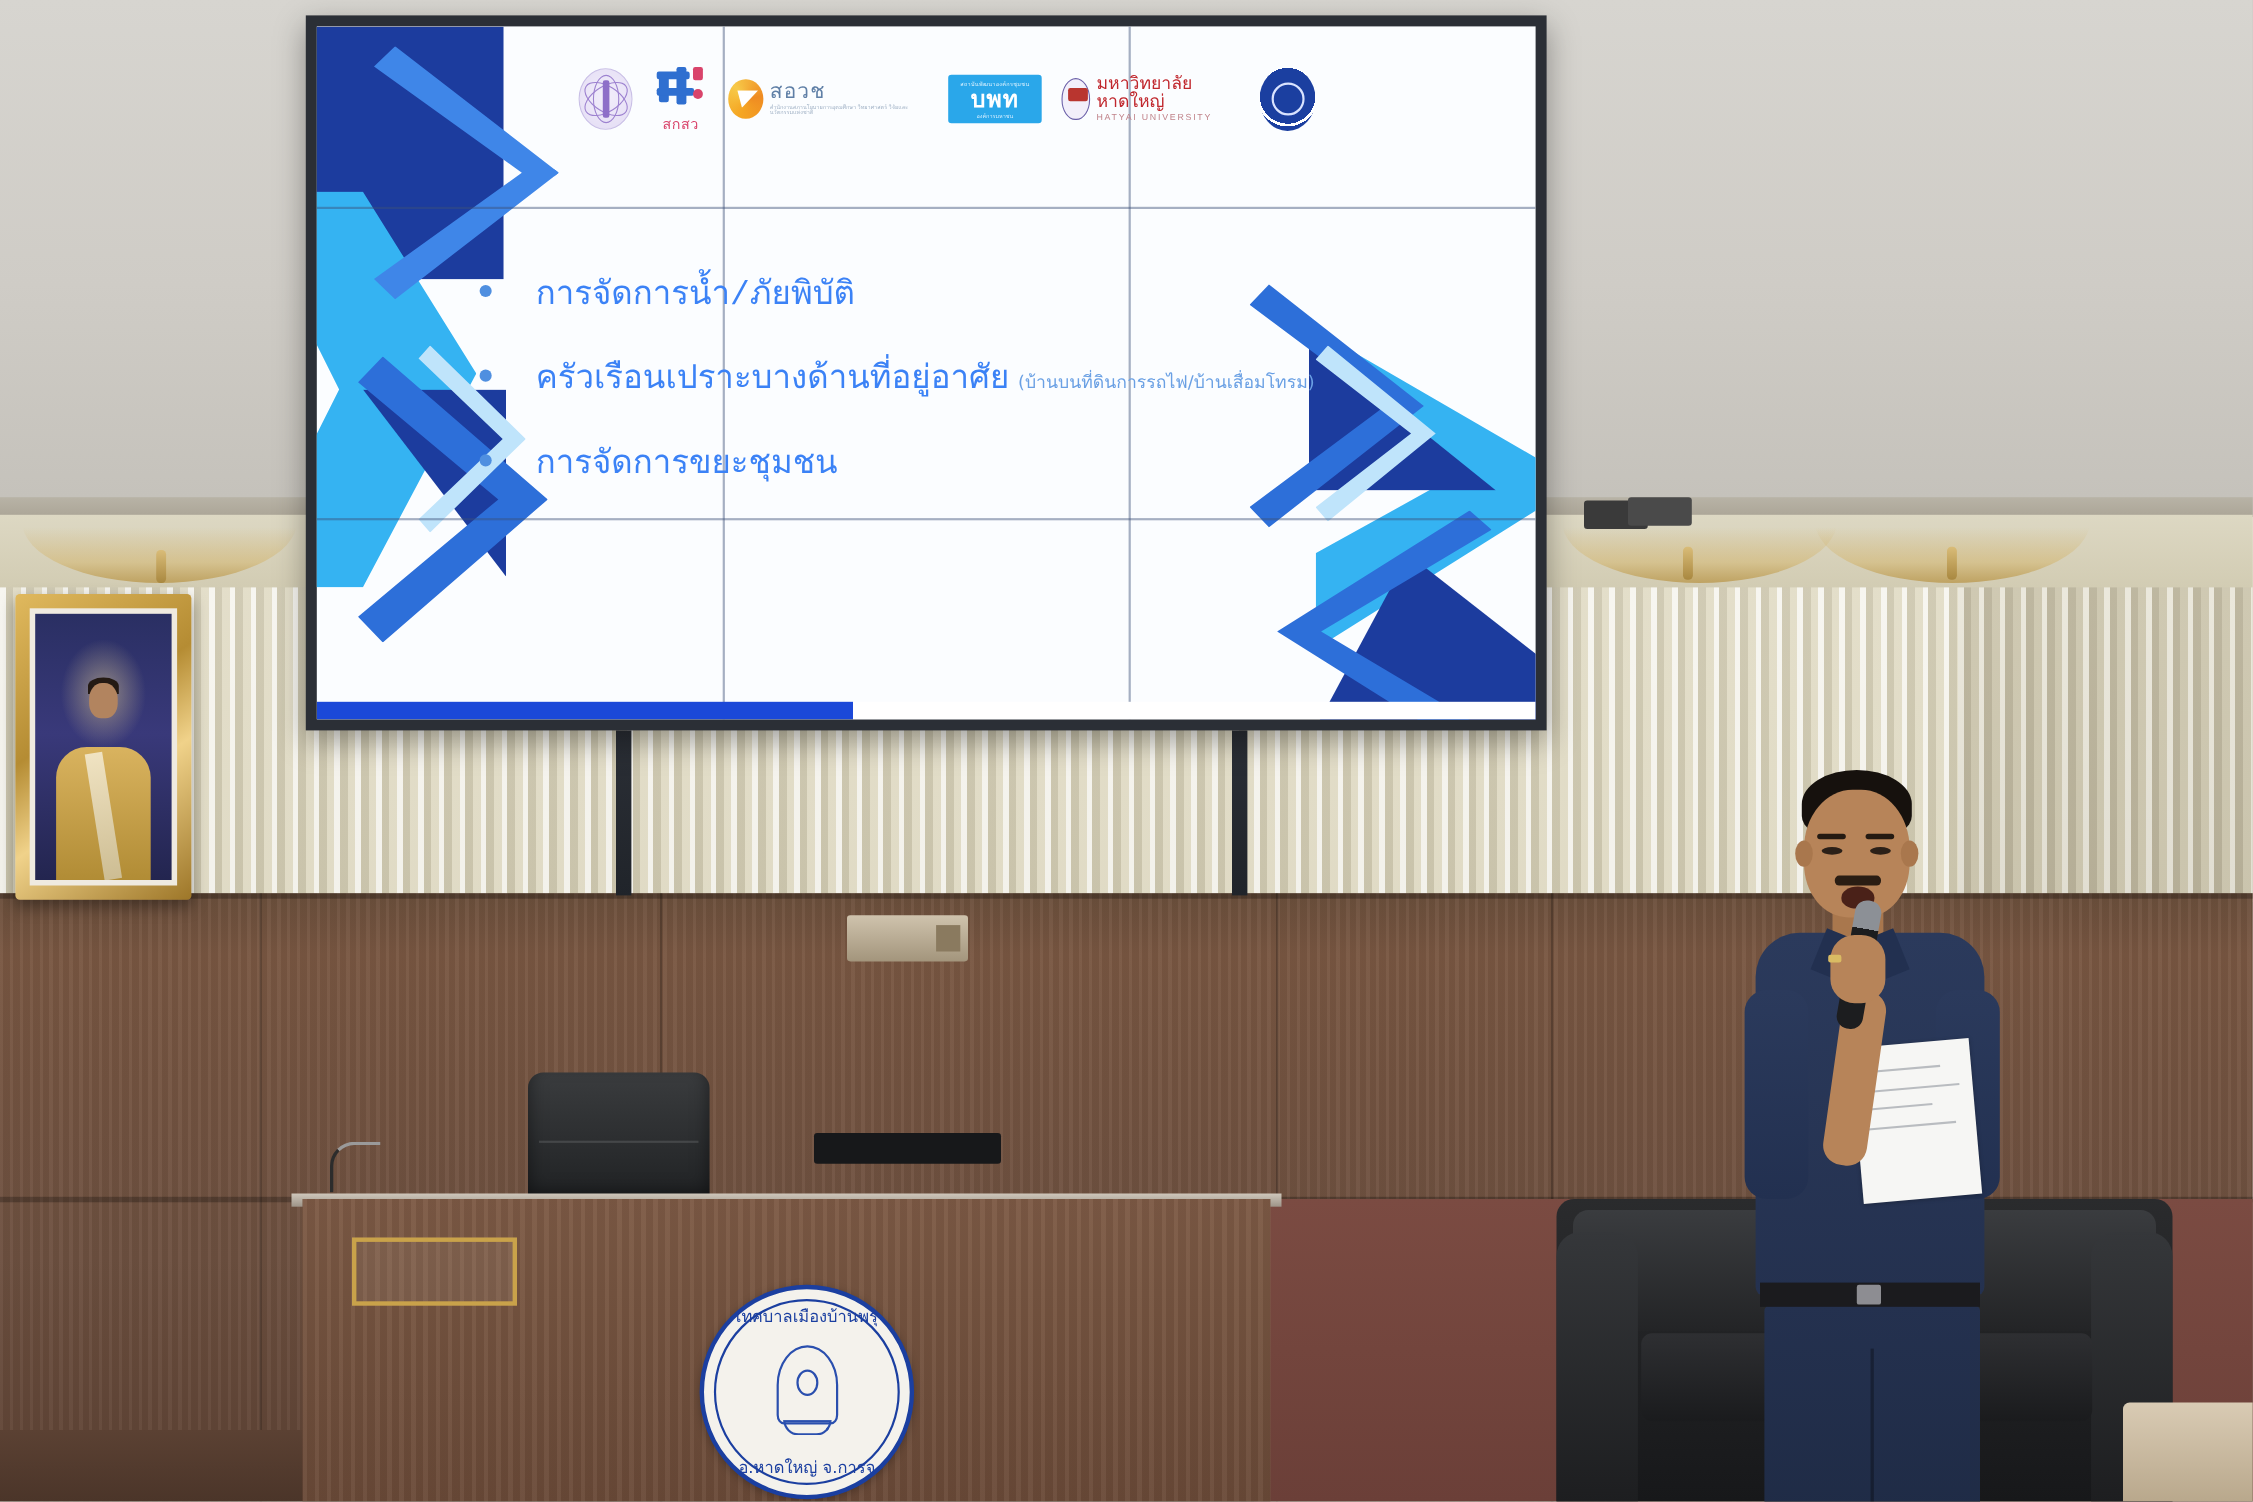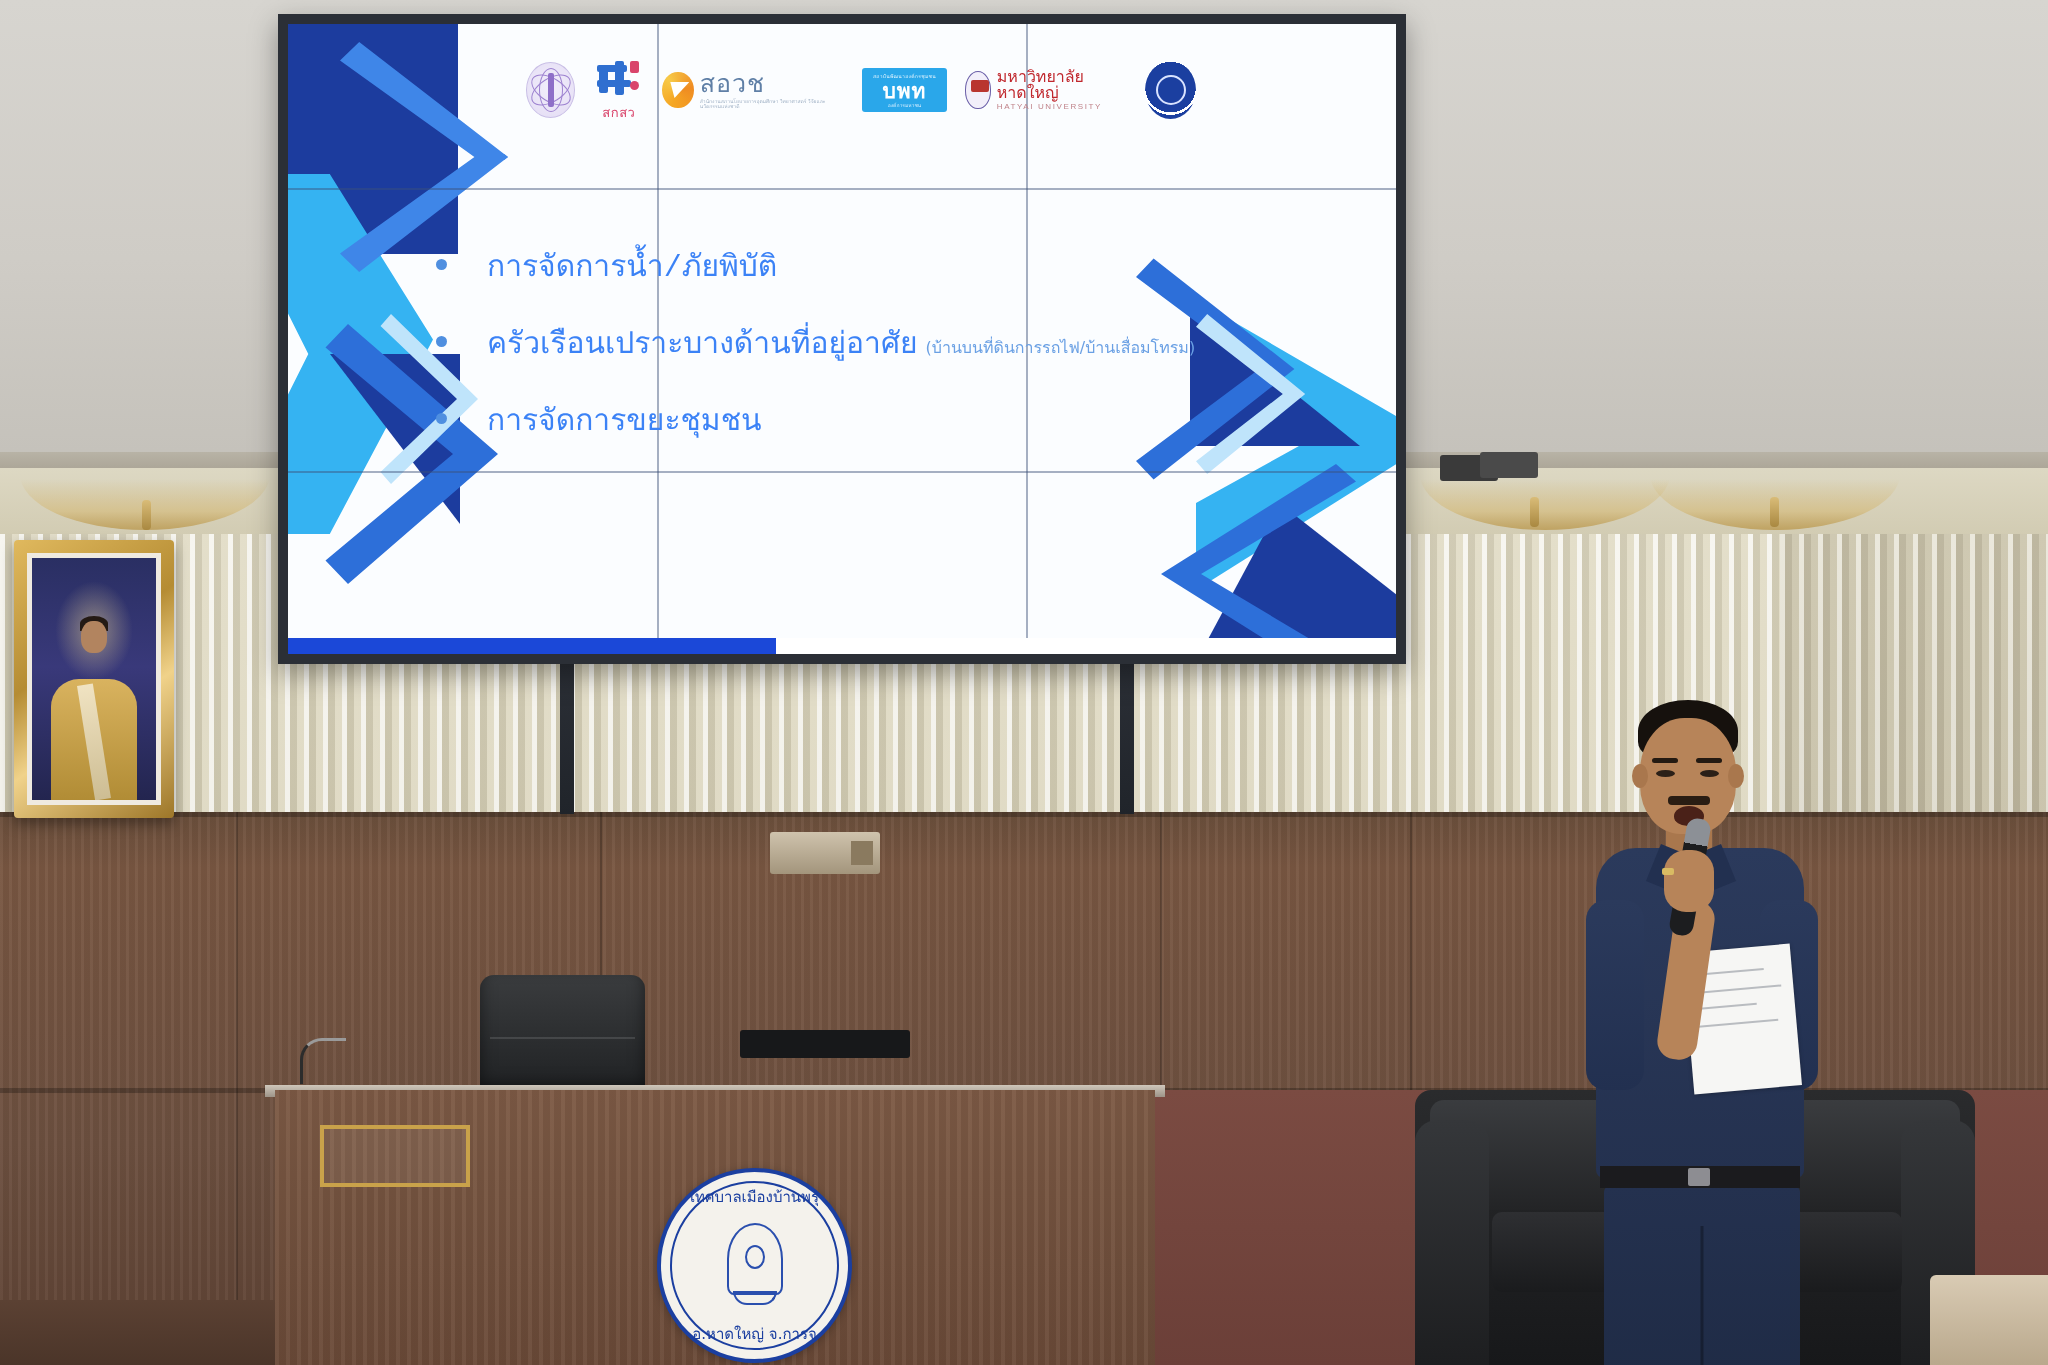--- a/index.html
+++ b/index.html
@@ -138,21 +138,21 @@
   .logo-sk .hash{ position:absolute; left:4px; top:2px; width:46px; height:36px; }
   .logo-sk .bar{ position:absolute; background:#2f6fd0; border-radius:2px; }
   .logo-sk .lbl{ position:absolute; left:0; bottom:-2px; width:100%; text-align:center;
     font-size:13px; color:#d9446b; letter-spacing:.5px; }
   .logo-sovp{ display:flex; align-items:center; gap:6px; }
   .sovp-mark{ width:36px; height:36px; border-radius:50%;
      background:conic-gradient(from 200deg,#f5a623,#f7c948,#ef8b22,#f5a623); position:relative; }
   .sovp-mark::after{ content:""; position:absolute; left:8px; top:10px; width:19px; height:16px;
      background:#fff; clip-path:polygon(0 0,100% 0,22% 100%); }
   .sovp-txt{ display:flex; flex-direction:column; line-height:1; }
-  .sovp-main{ font-size:25px; color:#5f7fa6; letter-spacing:1px; }
+  .sovp-main{ font-size:19px; color:#5f7fa6; letter-spacing:1px; }
   .sovp-sub{ font-size:5px; color:#9fb0c4; margin-top:3px; }
   .logo-bpk{ width:96px; height:44px; background:#2aa7ea; border-radius:3px;
      display:flex; flex-direction:column; align-items:center; justify-content:center; }
   .bpk-top{ font-size:5px; color:#e7f6ff; letter-spacing:.3px; }
   .bpk-main{ font-size:21px; color:#fff; font-weight:bold; letter-spacing:1px; line-height:1; }
   .bpk-bot{ font-size:5px; color:#d8efff; }
   .logo-hatyai{ display:flex; align-items:center; gap:6px; }
   .hy-seal{ width:30px; height:38px; position:relative; }
   .hy-seal .sh{ position:absolute; inset:0; border:1.6px solid #6a5fa8; border-radius:50% 50% 48% 48%; background:#f2effa; }
   .hy-seal .bk{ position:absolute; left:6px; top:9px; width:18px; height:12px; background:#b9352f; border-radius:2px; }
@@ -182,21 +182,21 @@
     position:absolute; left:275px; top:1090px; width:880px; height:275px;
     background:linear-gradient(180deg,#7d5a45,#6a4a38);
   }
   .dais::before{ content:""; position:absolute; inset:0;
     background:repeating-linear-gradient(90deg, rgba(255,255,255,.04) 0 4px, rgba(0,0,0,.05) 4px 11px); }
   .dais-top{ position:absolute; left:265px; top:1085px; width:900px; height:12px;
     background:linear-gradient(180deg,#cfc7bb,#9d9488); }
   .nameplate{ position:absolute; left:320px; top:1125px; width:150px; height:62px;
     border:4px solid #c9a24a; background:rgba(255,255,255,.06); }
   .podium-seal{
-    position:absolute; left:657px; top:1168px; width:195px; height:195px;
+    position:absolute; left:636px; top:1168px; width:195px; height:195px;
     border-radius:50%; background:#f4f2ec; border:4px solid #1b3fa0;
     display:flex; flex-direction:column; align-items:center; justify-content:center;
     box-shadow:0 2px 8px rgba(0,0,0,.25);
   }
   .podium-seal .ring{ position:absolute; inset:9px; border:2px solid #1b3fa0; border-radius:50%; }
   .seal-top{ position:absolute; top:13px; width:100%; text-align:center; font-size:15px;
      color:#1b3fa0; font-family:"DejaVu Sans", sans-serif; }
   .seal-bot{ position:absolute; bottom:13px; width:100%; text-align:center; font-size:15px;
      color:#1b3fa0; font-family:"DejaVu Sans", sans-serif; }
   .seal-figure{ width:74px; height:86px; position:relative; }

